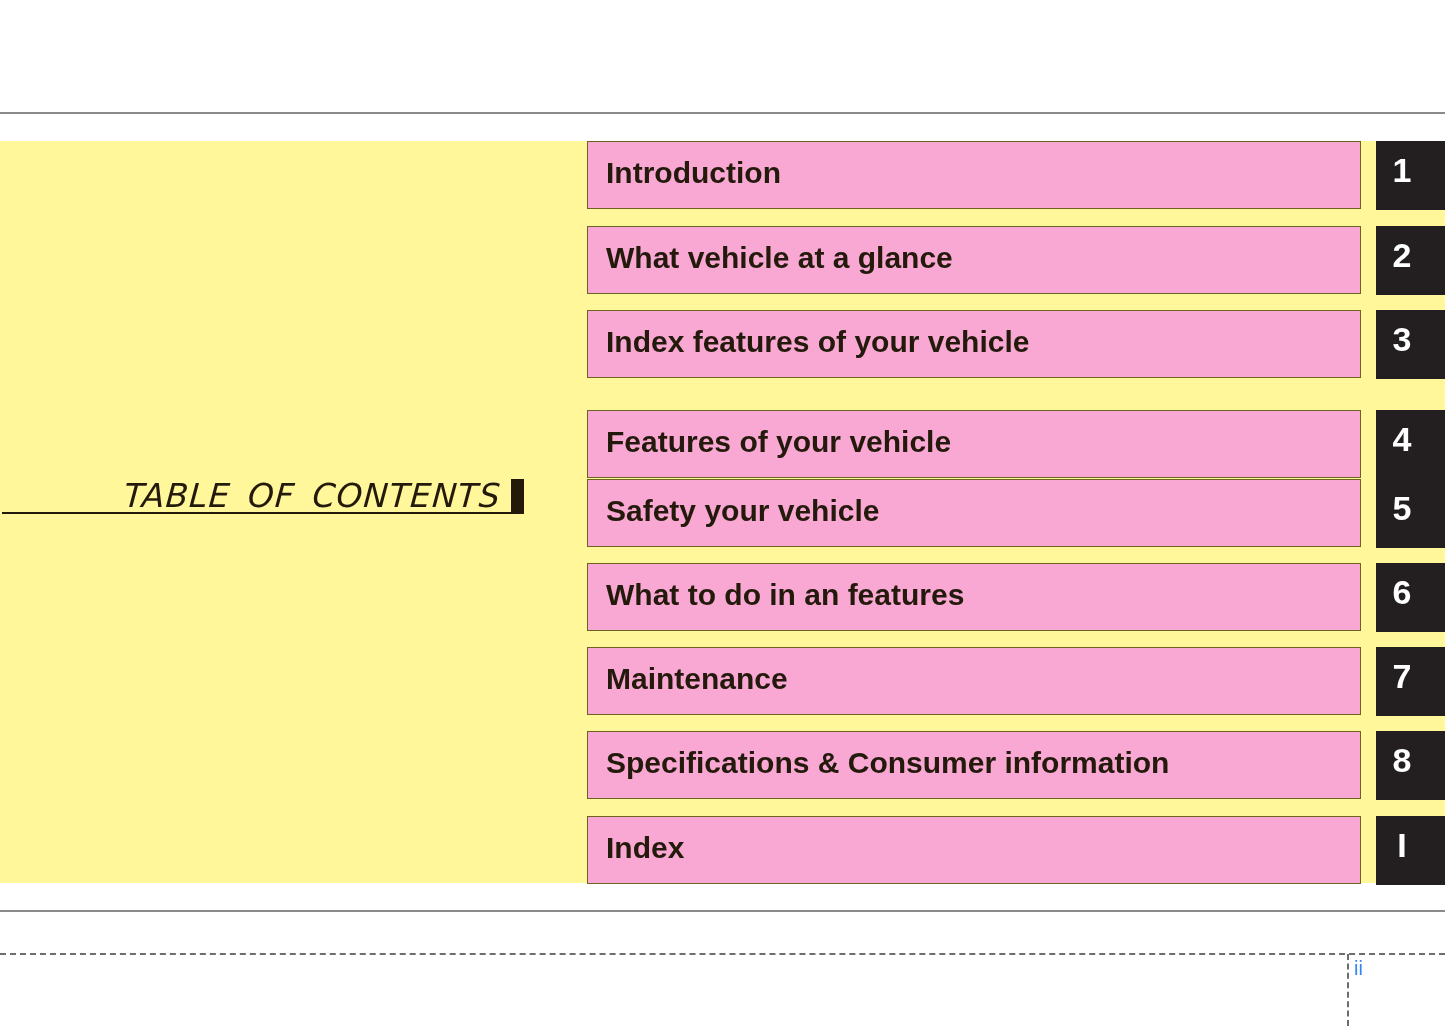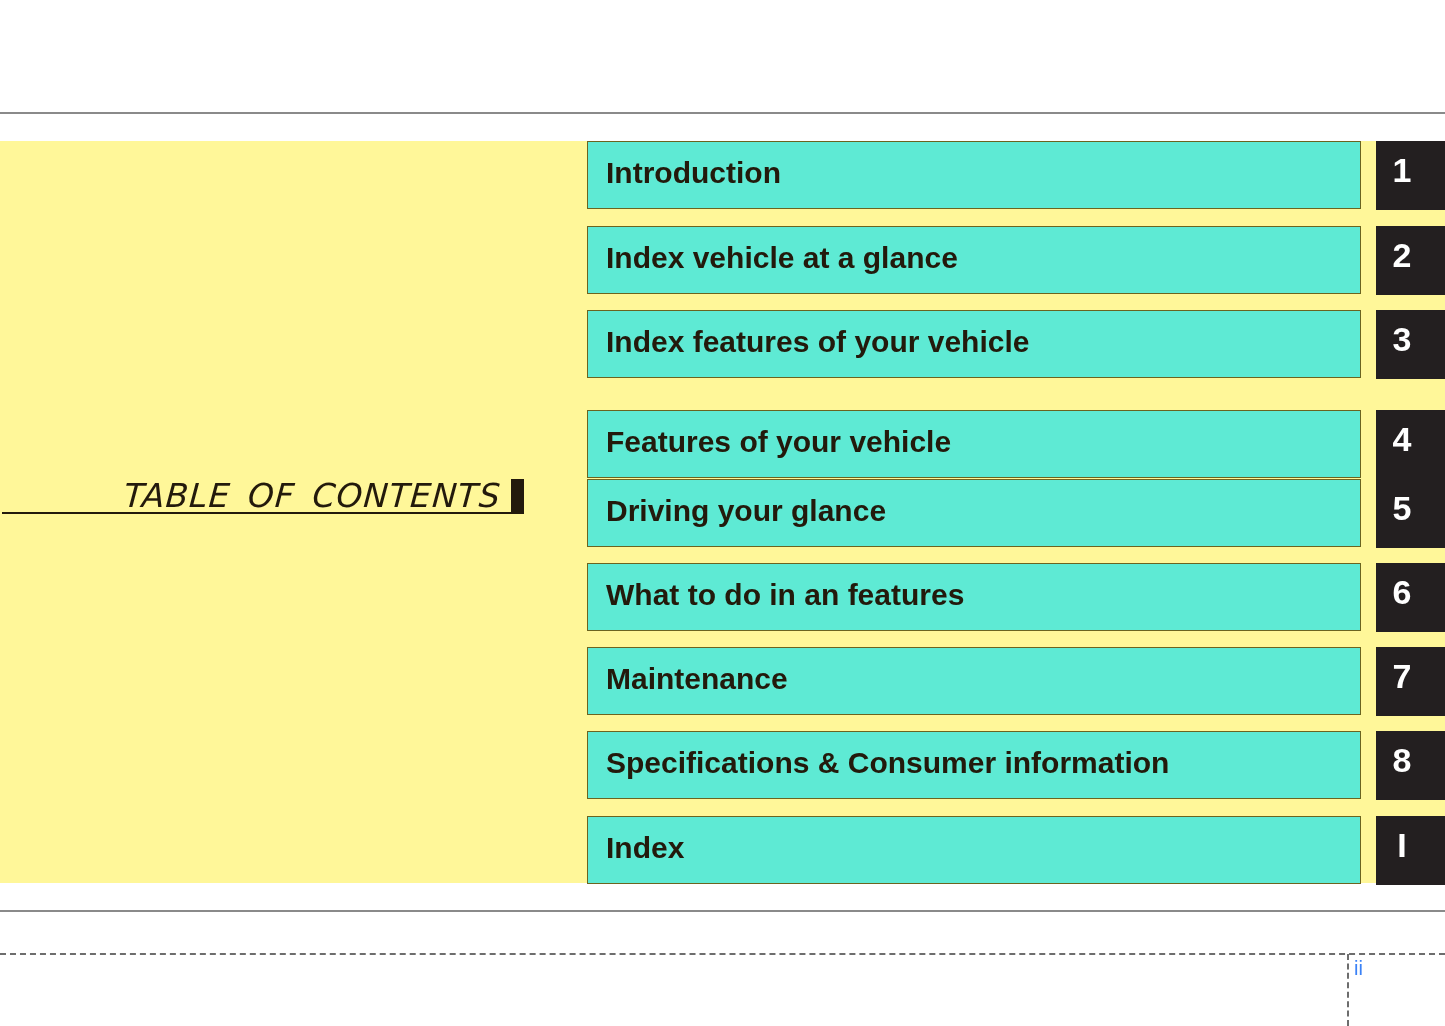--- a/index.html
+++ b/index.html
@@ -32,21 +32,21 @@
     word-spacing: 6px;
   }
   .toc-heading-block {
     position: absolute; left: 511px; top: 479px; width: 13px; height: 35px;
     background: #231a0c;
   }
   .toc-list { position: absolute; left: 0; top: 0; }
   .toc-row { position: absolute; left: 587px; width: 858px; height: 68px; }
   .toc-label-box {
     position: absolute; left: 0; top: 0; width: 772px; height: 66px;
-    border: 1px solid #6b6420; background: #5eead4;
+    border: 1px solid #6b6420; background: #f9a8d4;
     box-sizing: content-box;
   }
   .toc-label {
     position: absolute; left: 18px; top: 14px;
     font-size: 30px; font-weight: bold; color: #231a0c;
     white-space: nowrap;
   }
   .toc-tab {
     position: absolute; left: 789px; top: 0; width: 69px; height: 69px;
     background: #231f20;
@@ -83,21 +83,21 @@
   <div class="toc-row" style="top:141px">
     <div class="toc-label-box">
       <span class="toc-label">Introduction</span>
     </div>
     <div class="toc-tab">
       <span class="toc-tab-num">1</span>
     </div>
   </div>
   <div class="toc-row" style="top:226px">
     <div class="toc-label-box">
-      <span class="toc-label">Index vehicle at a glance</span>
+      <span class="toc-label">What vehicle at a glance</span>
     </div>
     <div class="toc-tab">
       <span class="toc-tab-num">2</span>
     </div>
   </div>
   <div class="toc-row" style="top:310px">
     <div class="toc-label-box">
       <span class="toc-label">Index features of your vehicle</span>
     </div>
     <div class="toc-tab">
@@ -107,21 +107,21 @@
   <div class="toc-row" style="top:410px">
     <div class="toc-label-box">
       <span class="toc-label">Features of your vehicle</span>
     </div>
     <div class="toc-tab">
       <span class="toc-tab-num">4</span>
     </div>
   </div>
   <div class="toc-row" style="top:479px">
     <div class="toc-label-box">
-      <span class="toc-label">Driving your glance</span>
+      <span class="toc-label">Safety your vehicle</span>
     </div>
     <div class="toc-tab">
       <span class="toc-tab-num">5</span>
     </div>
   </div>
   <div class="toc-row" style="top:563px">
     <div class="toc-label-box">
       <span class="toc-label">What to do in an features</span>
     </div>
     <div class="toc-tab">

